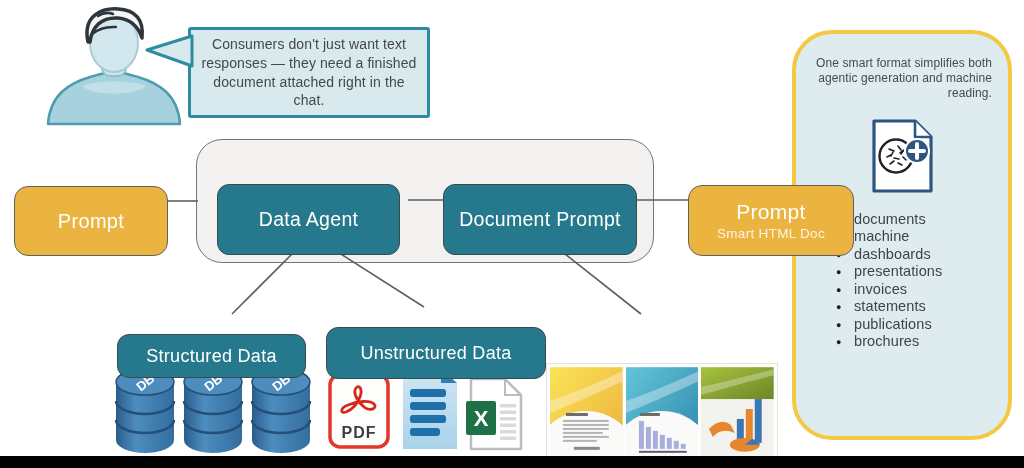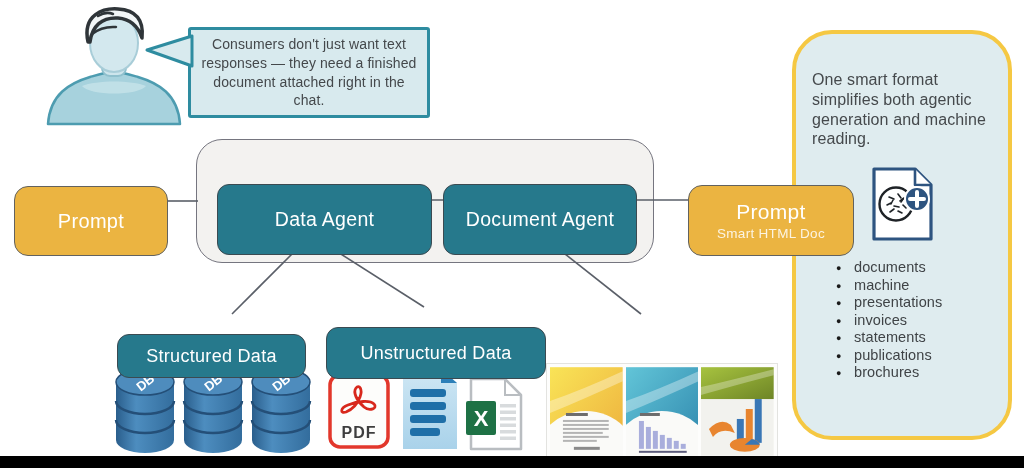--- a/index.html
+++ b/index.html
@@ -9,22 +9,22 @@
     position:relative; width:1024px; height:468px; background:#ffffff;
     overflow:hidden;
   }
   
   .side-panel {
     position:absolute; left:792px; top:30px; width:220px; height:410px;
     background:#dfecef; border:4px solid #f5c843; border-radius:40px;
     z-index:1;
   }
   .side-panel .desc {
-    margin:36px 16px 0 16px; text-align:left;
-    font-size:16px; line-height:1.24; color:#45494c; font-weight:500;
+    margin:22px 16px 0 16px; text-align:right;
+    font-size:12px; line-height:1.24; color:#45494c; font-weight:500;
     letter-spacing:.1px;
   }
   .doc-plus-wrap { margin-top:16px; text-align:center; }
   .side-panel ul {
     list-style:none; margin:12px 0 0 40px;
   }
   .side-panel li {
     position:relative; padding-left:18px;
     font-size:14.5px; line-height:17.5px; color:#3f4346; letter-spacing:.1px;
   }
@@ -41,21 +41,21 @@
   }
   
   .node {
     position:absolute; display:flex; flex-direction:column;
     align-items:center; justify-content:center; text-align:center;
     color:#ffffff; z-index:3; letter-spacing:.3px;margin-top:20px;
   }
   .node.yellow { background:#ebb441; border:1.5px solid #62625f; border-radius:14px; }
   .node.teal   { background:#26798c; border:1.5px solid #3b4a51; border-radius:12px; }
   .node-prompt        { left:14px;  top:166px; width:154px; height:70px; font-size:20px; }
-  .node-data-agent    { left:217px; top:164px; width:215px; height:71px; font-size:19.5px; }
+  .node-data-agent    { left:217px; top:164px; width:183px; height:71px; font-size:19.5px; }
   .node-document-agent{ left:443px; top:164px; width:194px; height:71px; font-size:19.5px; }
   .node-infoapp       { left:688px; top:165px; width:166px; height:71px; }
   .node-infoapp .t1 { font-size:21px; line-height:1.1; }
   .node-infoapp .t2 { font-size:13.5px; color:rgba(255,255,255,.85); margin-top:2px; }
   .node-structured  { left:117px; top:314px; width:189px; height:44px; font-size:18px; }
   .node-unstructured{ left:326px; top:307px; width:220px; height:52px; font-size:18px;
                       line-height:1.15; padding:0 30px; }
   .node-templates   { left:543px; top:314px; width:194px; height:44px; font-size:18px; }
   
   .bubble {
@@ -108,20 +108,21 @@
             <path d="M28,35 l-2,4"></path>
           <path d="M36,37 l2,-3"></path>
         </g>
         <circle cx="52" cy="34" r="12" fill="#2e5480" stroke="#ffffff" stroke-width="2"></circle>
         <path d="M52,27 L52,41 M45,34 L59,34" stroke="#ffffff" stroke-width="4" stroke-linecap="round"></path>
       </svg>
     </div>
     <ul>
       <li>documents</li>
       <li>machine</li>
+      <li>dashboards</li>
       <li>presentations</li>
       <li>invoices</li>
       <li>statements</li>
       <li>publications</li>
       <li>brochures</li>
     </ul>
   </div>
 
   <div class="agent-container"></div>
 
@@ -155,21 +156,21 @@
     <div class="txt">Consumers don't just want text responses — they need a finished document attached right in the chat.</div>
   </div>
 
   <div class="node yellow node-prompt">
     <span>Prompt</span>
   </div>
   <div class="node teal node-data-agent">
     <span>Data Agent</span>
   </div>
   <div class="node teal node-document-agent">
-    <span>Document Agent</span>
+    <span>Document Prompt</span>
   </div>
   <div class="node yellow node-infoapp">
     <span class="t1">Prompt</span>
     <span class="t2">Smart HTML Doc</span>
   </div>
   <div class="node teal node-structured">
     <span>Structured Data</span>
   </div>
   <div class="node teal node-unstructured">
     <span>Unstructured Data</span>

